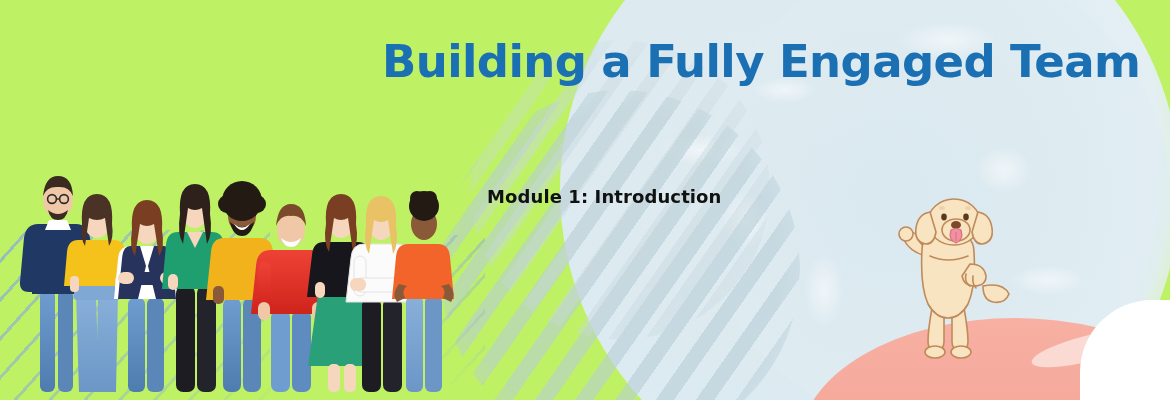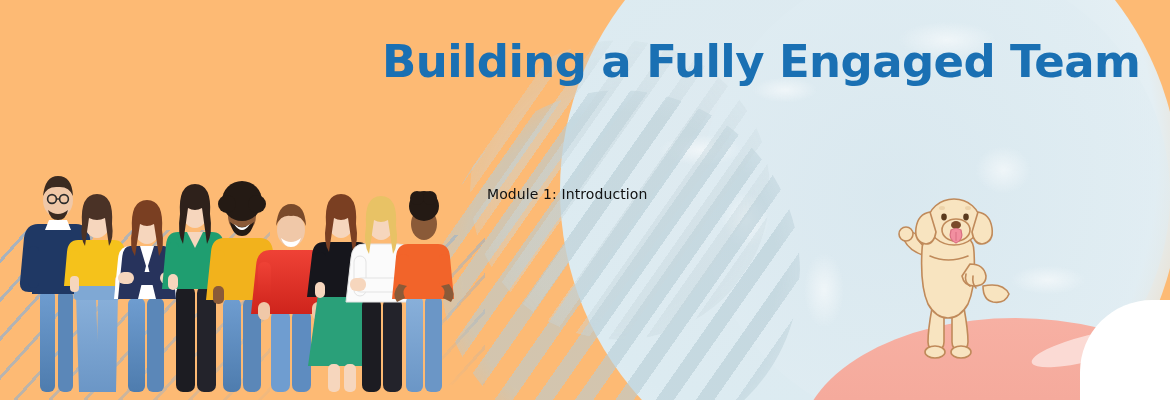--- a/index.html
+++ b/index.html
@@ -3,21 +3,21 @@
 <meta charset="utf-8">
 <style>
   html,body{margin:0;padding:0;background:#fff;}
   body{font-family:"Liberation Sans", sans-serif;}
 
   #banner{
     position:relative;
     width:1170px;
     height:400px;
     overflow:hidden;
-    background:#fdba74;
+    background:#bef264;
   }
 
   
   .bg-layer{position:absolute;pointer-events:none;}
 
   
   #globe-wash{
     left:560px; top:-120px;
     width:620px; height:620px;
     border-radius:50%;
@@ -128,22 +128,22 @@
     font-weight:400;
     font-size:42px;
     color:#111111;
     margin:8px 0 0 2px;
     letter-spacing:.2px;
     line-height:1.05;
   }
   #module{
     position:absolute;left:487px;top:186px;
     font-family:"DejaVu Sans", sans-serif;
-    font-weight:400;
-    font-size:14px;
+    font-weight:700;
+    font-size:18px;
     color:#111111;
     letter-spacing:.1px;
     white-space:nowrap;
     text-align:center;
   }
 
   
   #team-illustration{position:absolute;left:18px;top:168px;width:425px;height:232px;}
   #dog-illustration{position:absolute;left:878px;top:190px;width:150px;height:175px;}
 

